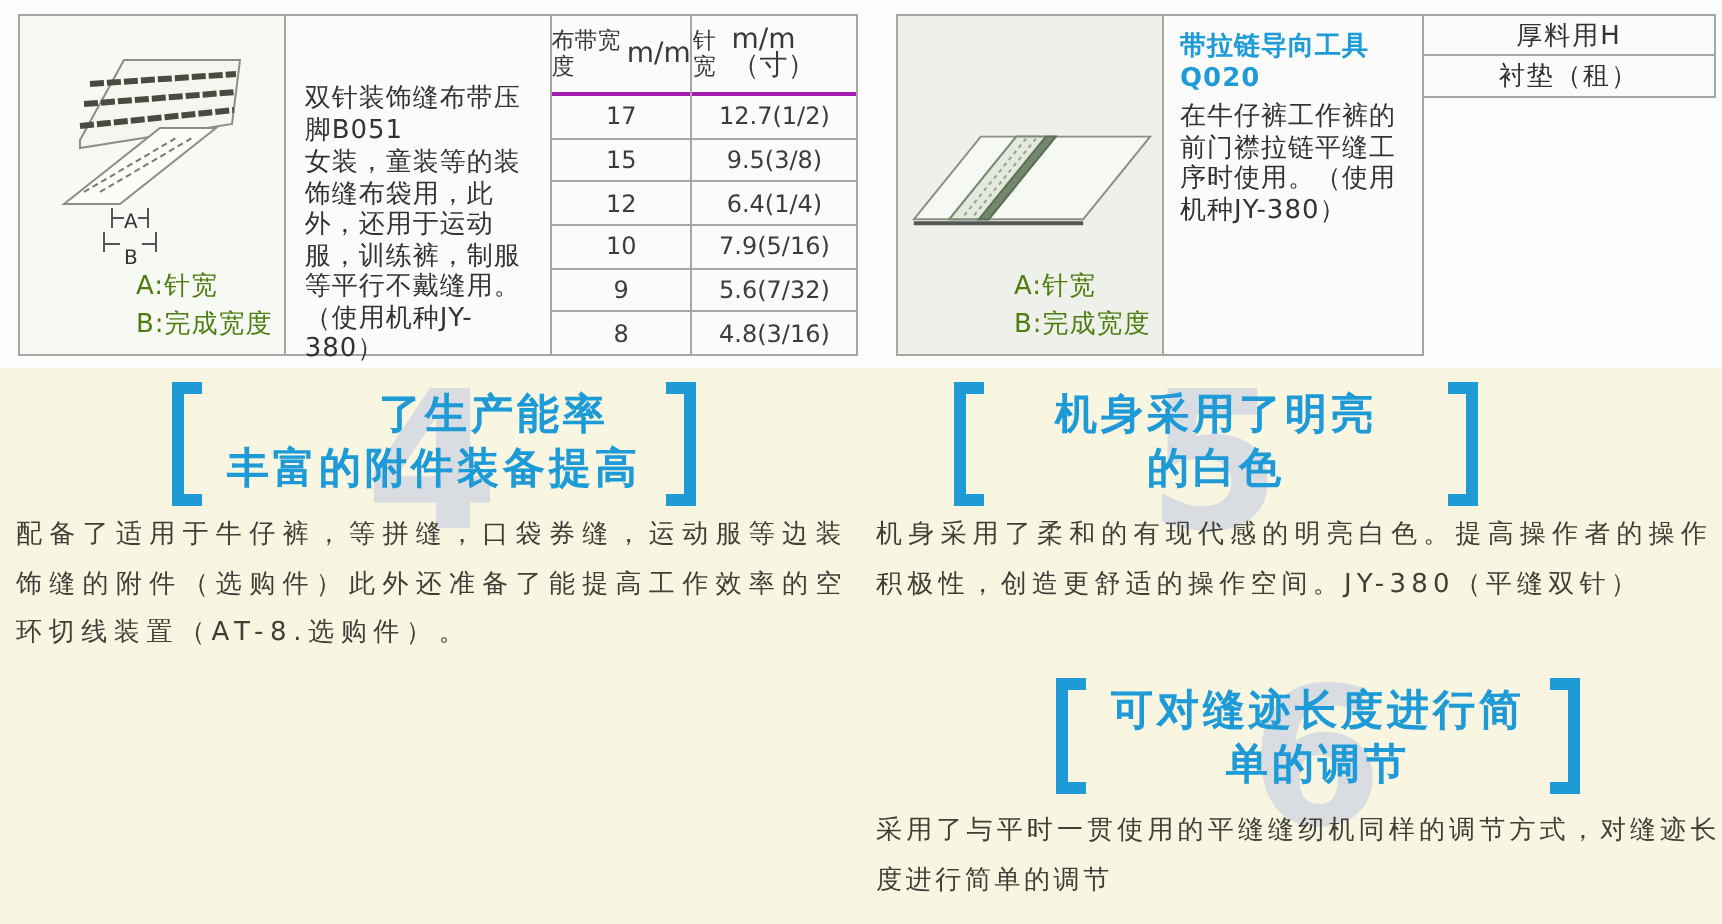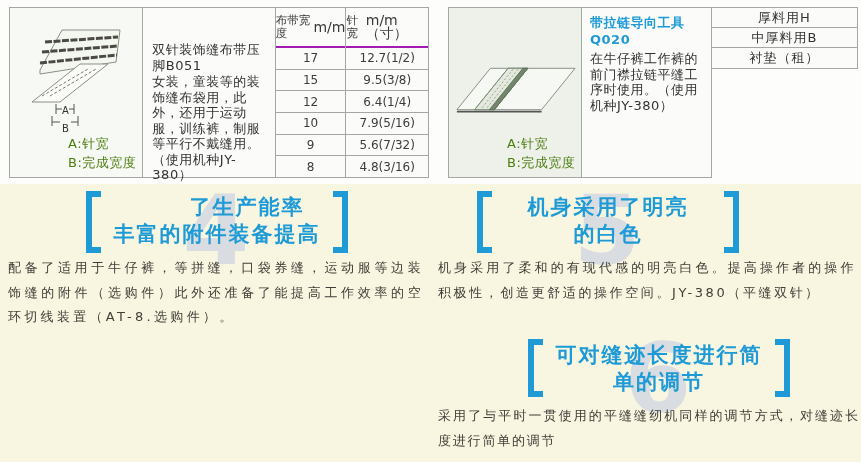--- a/index.html
+++ b/index.html
@@ -150,21 +150,20 @@
 
   <div class="mid-col">
     <div class="mid-block">
       <div class="blue-title">带拉链导向工具Q020</div>
       <div class="t-text">在牛仔裤工作裤的前门襟拉链平缝工序时使用。（使用机种JY-380）</div>
     </div>
   </div>
 
   <div class="mini-table">
     <div class="mini-row">厚料用H</div>
-    <div class="mini-row">中厚料用B</div>
     <div class="mini-row">衬垫（租）</div>
   </div>
 
   <div class="sec-heading h4">
     <div class="brk l"></div>
     <div class="sec-mid">
       <span class="watermark">4</span>
       <span class="hl shift-r">了生产能率</span>
       <span class="hl">丰富的附件装备提高</span>
     </div>

